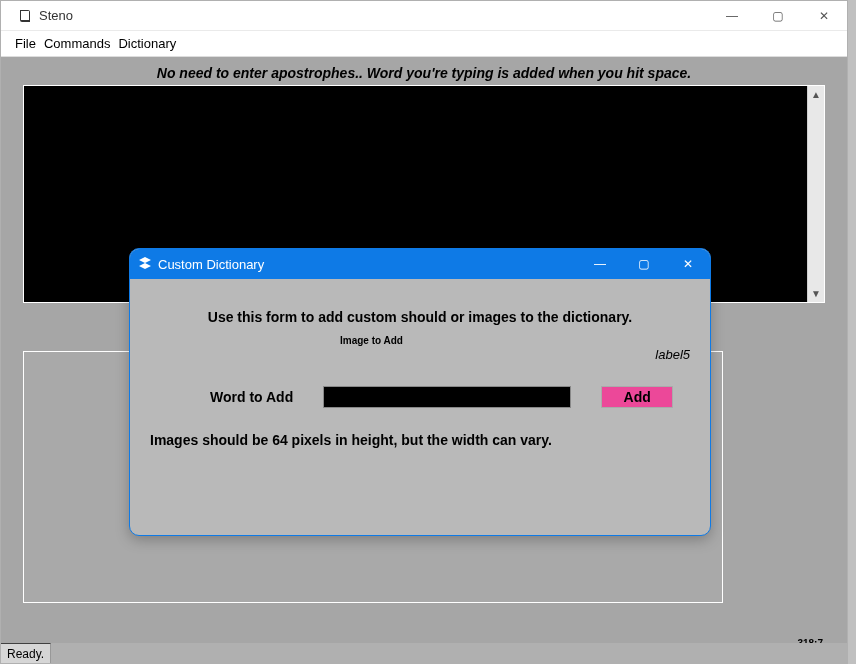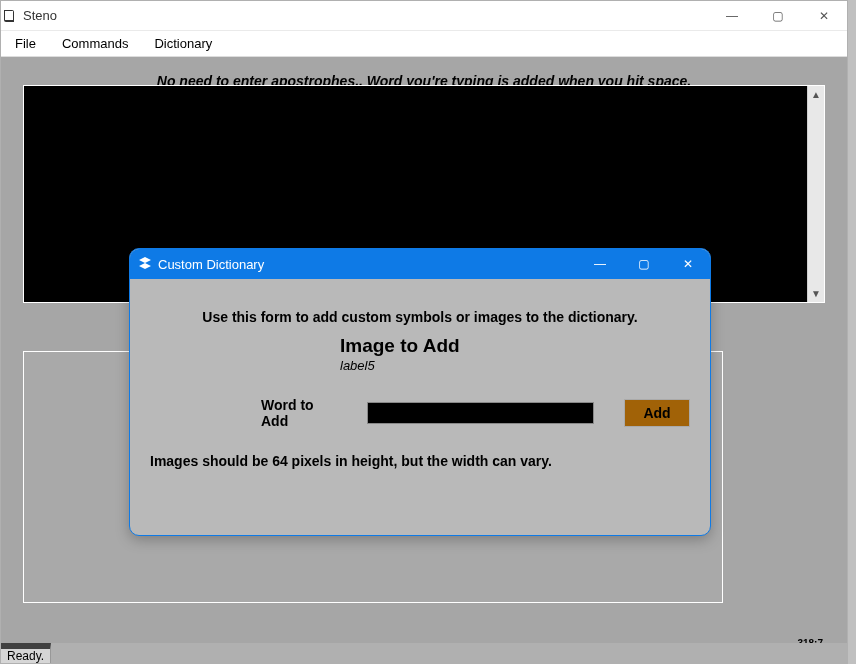--- a/index.html
+++ b/index.html
@@ -18,21 +18,21 @@
     width: 848px;
     height: 664px;
     background: #fff;
     border: 1px solid #b0b0b0;
   }
   .titlebar {
     height: 30px;
     background: #fff;
     display: flex;
     align-items: center;
-    padding-left: 0;
+    padding-left: 16px;
     border-bottom: 1px solid #eaeaea;
   }
   .titlebar .app-icon {
     width: 16px; height: 16px;
     margin-right: 6px;
     display: inline-flex; align-items: center; justify-content: center;
   }
   .titlebar .title { font-size: 13px; color: #333; }
   .win-controls {
     margin-left: auto;
@@ -43,37 +43,37 @@
     width: 46px;
     display: flex; align-items: center; justify-content: center;
     color: #555;
     font-size: 12px;
   }
   .menubar {
     height: 26px;
     display: flex;
     align-items: center;
     padding-left: 10px;
-    gap: 18px;
+    gap: 0;
     background: #fff;
     border-bottom: 1px solid #ddd;
   }
   .menubar .menu-item {
     font-size: 13px;
     color: #000;
     padding: 2px 4px;
   }
   .client {
     position: absolute;
     top: 56px; left: 0; right: 0; bottom: 0;
     background: #a6a6a6;
   }
   .hint-text {
     position: absolute;
-    top: 16px; left: 0; right: 0;
+    top: 8px; left: 0; right: 0;
     text-align: center;
     font-style: italic;
     font-weight: bold;
     font-size: 14px;
     color: #000;
   }
   .black-editor {
     position: absolute;
     top: 28px;
     left: 22px;
@@ -118,21 +118,21 @@
     width: 100%;
     background: #b0b0b0;
     display: flex; align-items: center;
   }
   .status-ready {
     background: #d6d6d6;
     padding: 0 6px;
     height: 100%;
     display: flex; align-items: center;
     font-size: 12px;
-    border-top: 6px solid #404040;
+    border-top: 1px solid #404040;
     border-right: 1px solid #989898;
   }
 
   
   .dialog {
     position: absolute;
     top: 248px;
     left: 129px;
     width: 582px;
     height: 288px;
@@ -179,46 +179,47 @@
     height: 26px;
     background: #fff;
     border: 1px solid #0e7ae6;
     font-weight: bold;
     font-size: 14px;
   }
   .image-label {
     margin-top: 10px;
     margin-left: 190px;
     font-weight: bold;
-    font-size: 19px;
+    font-size: 10px;
   }
   .label5 {
     margin-left: 190px;
     font-style: italic;
     font-size: 13px;
     margin-top: 1px;
+    text-align: right;
   }
   .word-row {
     margin-top: 24px;
     display: flex;
     align-items: center;
     gap: 30px;
-    margin-left: 111px;
+    margin-left: 60px;
   }
   .word-row .lbl { font-weight: bold; font-size: 14px; }
   .word-input {
     width: 248px; height: 22px;
     background: #000;
     border: 1px solid #888;
     color: #fff;
     padding: 0 4px;
   }
   .add-btn {
-    width: 72px; height: 28px;
-    background: #a16207;
+    width: 72px; height: 22px;
+    background: #ec4899;
     border: 1px solid #aaa;
     font-weight: bold;
     font-size: 14px;
   }
   .dialog-footer {
     text-align: left;
     font-weight: bold;
     font-size: 14px;
     margin-top: 24px;
   }
@@ -276,21 +277,21 @@
         </svg>
     </span>
     <span>Custom Dictionary</span>
     <div class="dialog-win-controls">
       <div class="dialog-win-btn">—</div>
       <div class="dialog-win-btn">▢</div>
       <div class="dialog-win-btn">✕</div>
     </div>
   </div>
   <div class="dialog-body">
-    <div class="dialog-heading">Use this form to add custom symbols or images to the dictionary.</div>
+    <div class="dialog-heading">Use this form to add custom should or images to the dictionary.</div>
     <div class="image-label">Image to Add</div>
     <div class="label5">label5</div>
     <div class="word-row">
       <span class="lbl">Word to Add</span>
       <input class="word-input" type="text" value="" style="">
       <button class="add-btn">Add</button>
     </div>
     <div class="dialog-footer">Images should be 64 pixels in height, but the width can vary.</div>
   </div>
 </div>

